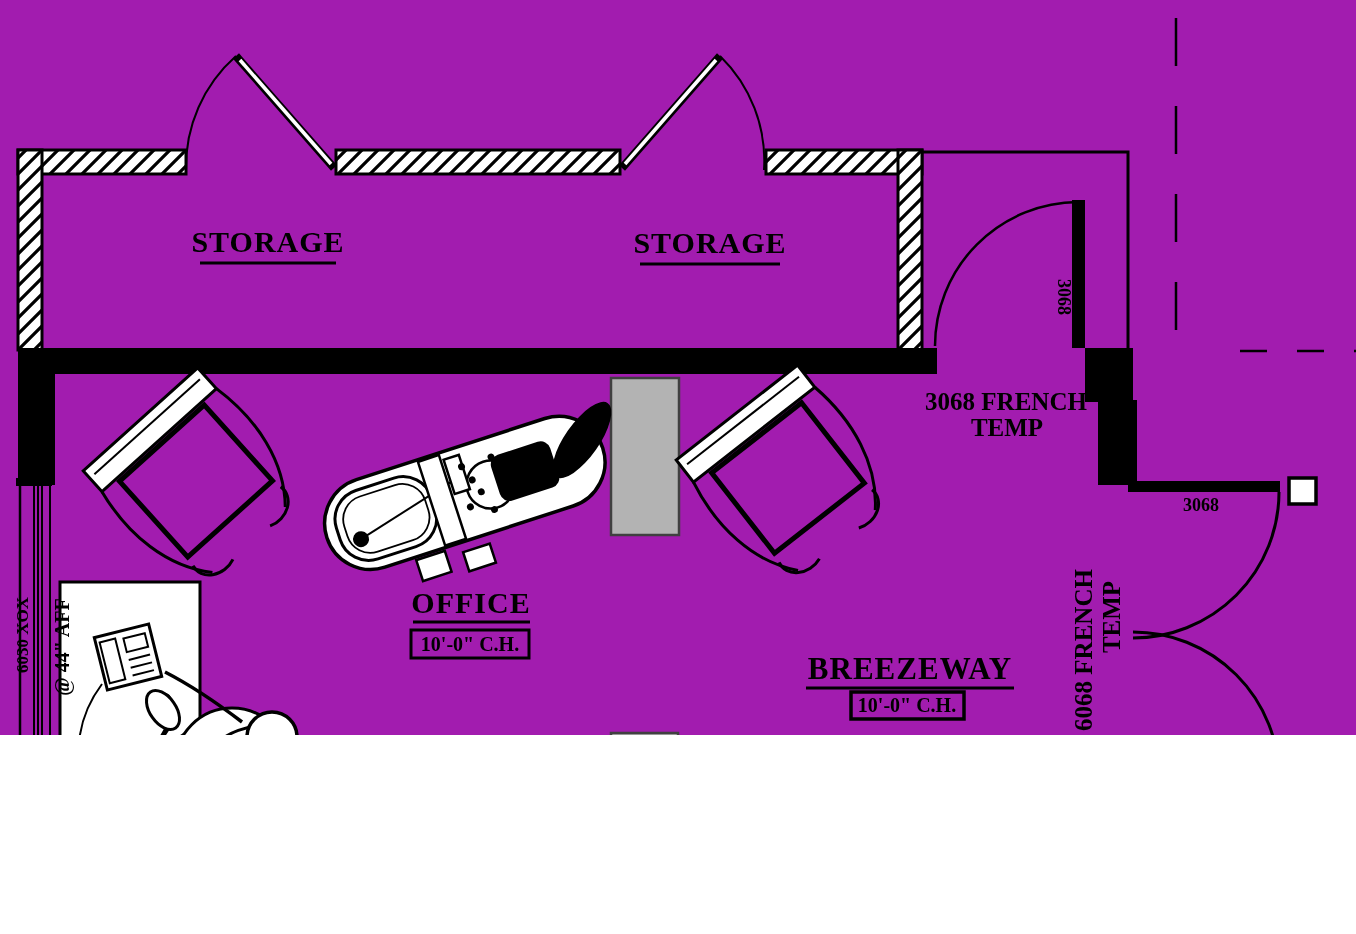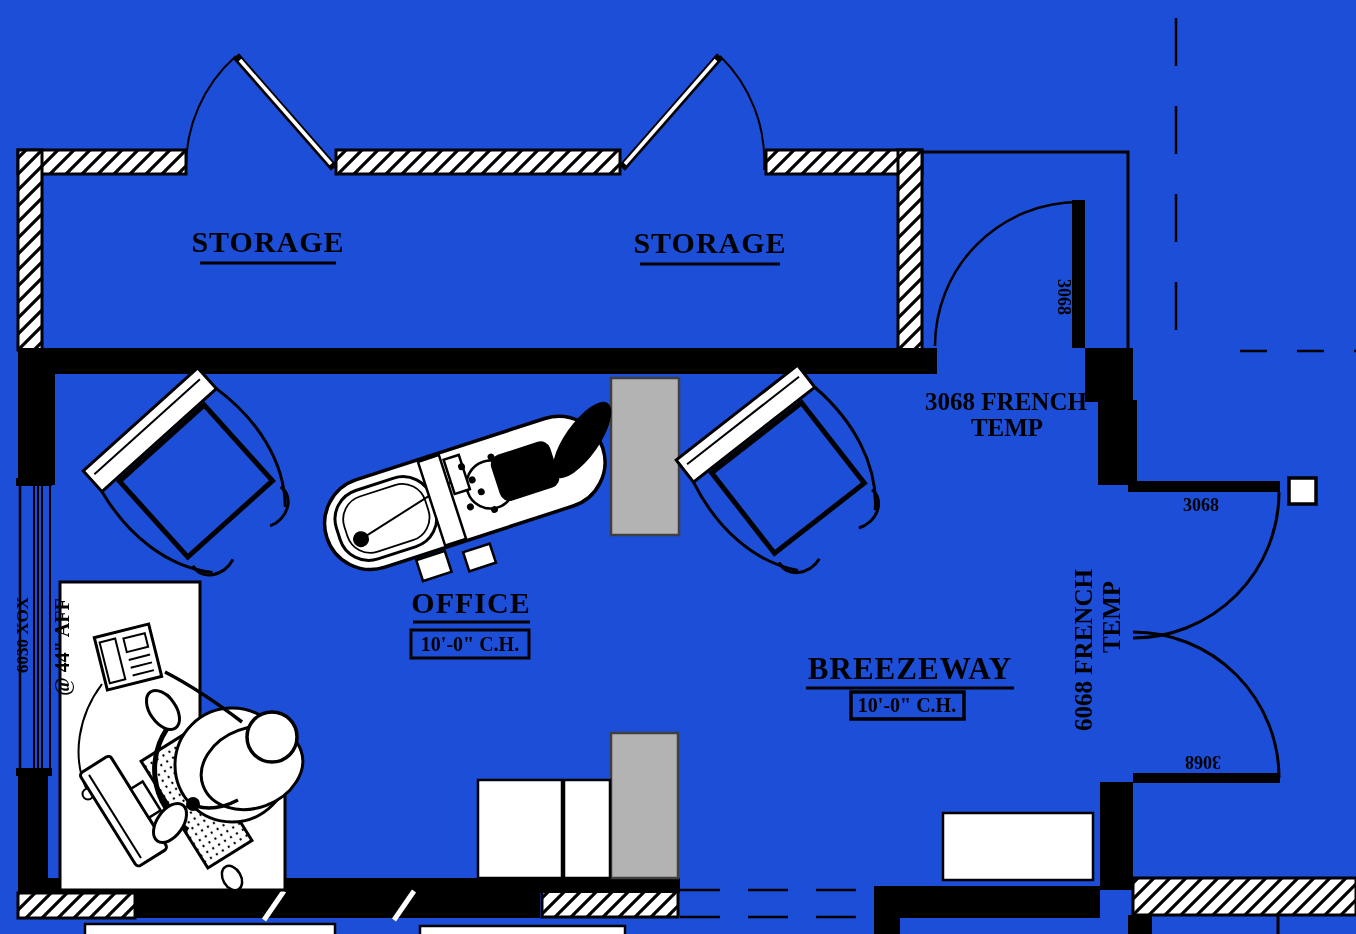--- a/index.html
+++ b/index.html
@@ -1,16 +1,16 @@
 <!DOCTYPE html>
 <html><head>
 <meta charset="utf-8">
 <style>
   html,body{margin:0;padding:0;background:#fff;}
-  .canvas{position:relative;width:1356px;height:934px;background:#1d4ed8;overflow:hidden;
+  .canvas{position:relative;width:1356px;height:735px;background:#a21caf;overflow:hidden;
           font-family:"Liberation Serif", serif;text-align:center;}
   svg{position:absolute;left:0;top:0;}
   text{fill:#000;font-family:"Liberation Serif", serif;font-weight:700;}
 </style>
 </head>
 <body>
 
 <div class="canvas">
 <svg width="1356" height="934" viewBox="0 0 1356 934">
   <defs>

